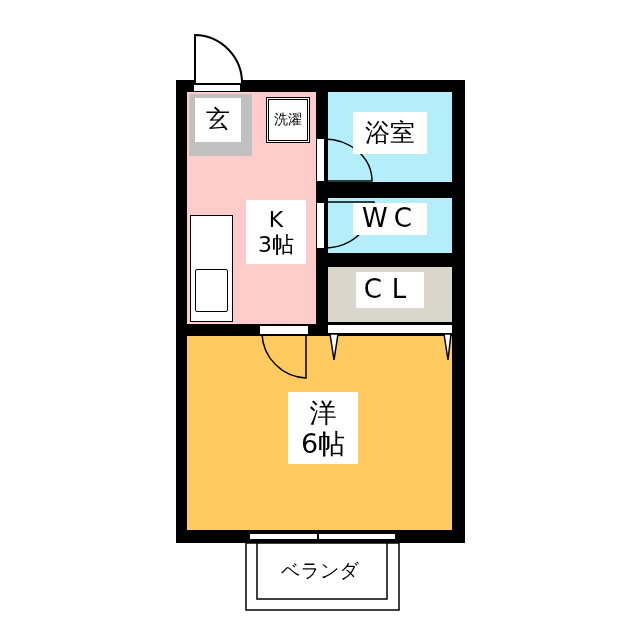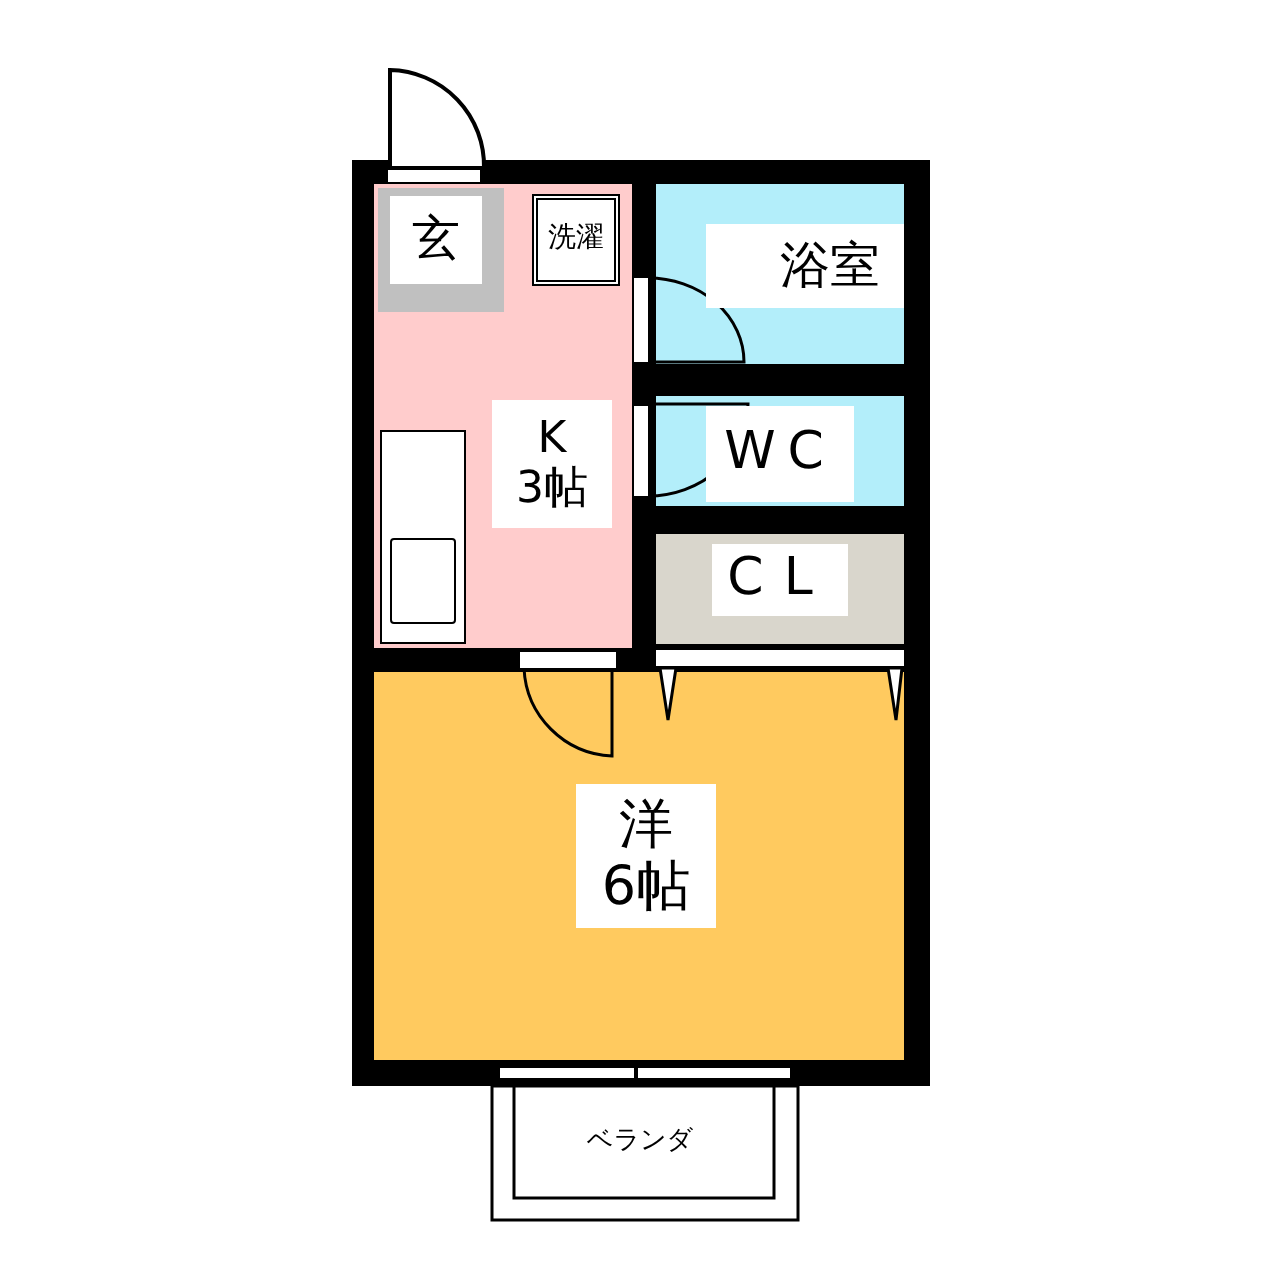--- a/index.html
+++ b/index.html
@@ -49,21 +49,21 @@
     <rect x="246" y="543" width="153" height="67" fill="#fff" stroke="#000" stroke-width="1.5"></rect>
     <rect x="257" y="543" width="130" height="56" fill="#fff" stroke="#000" stroke-width="1.5"></rect>
   </svg>
 
   <div class="lbl" style="left:195px;top:98px;width:46px;height:44px;font-size:24px;">玄</div>
   <div class="lbl" style="left:270px;top:108px;width:36px;height:22px;font-size:14px;">洗濯</div>
   <div class="lbl" style="left:246px;top:200px;width:60px;height:64px;font-size:22px;flex-direction:column;">
     <span>K</span>
     <span>3帖</span>
   </div>
-  <div class="lbl" style="left:353px;top:112px;width:74px;height:42px;font-size:25px;padding-left:25px;">浴室</div>
-  <div class="lbl" style="left:353px;top:203px;width:74px;height:48px;font-size:26px;letter-spacing:6px;">WC</div>
+  <div class="lbl" style="left:353px;top:112px;width:74px;height:42px;font-size:25px;">浴室</div>
+  <div class="lbl" style="left:353px;top:203px;width:74px;height:32px;font-size:26px;letter-spacing:6px;">WC</div>
   <div class="lbl" style="left:356px;top:272px;width:68px;height:36px;font-size:26px;letter-spacing:10px;text-align:center;">CL</div>
   <div class="lbl" style="left:288px;top:392px;width:70px;height:72px;font-size:27px;flex-direction:column;">
     <span>洋</span>
     <span>6帖</span>
   </div>
-  <div class="lbl" style="left:270px;top:555px;width:100px;height:32px;font-size:13px;">ベランダ</div>
+  <div class="lbl" style="left:270px;top:555px;width:100px;height:32px;font-size:19px;">ベランダ</div>
 </div>
 
 </body></html>

